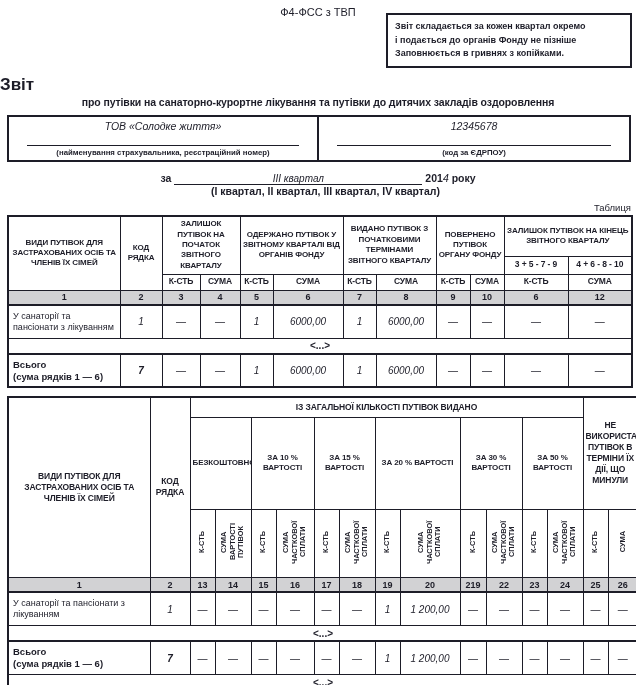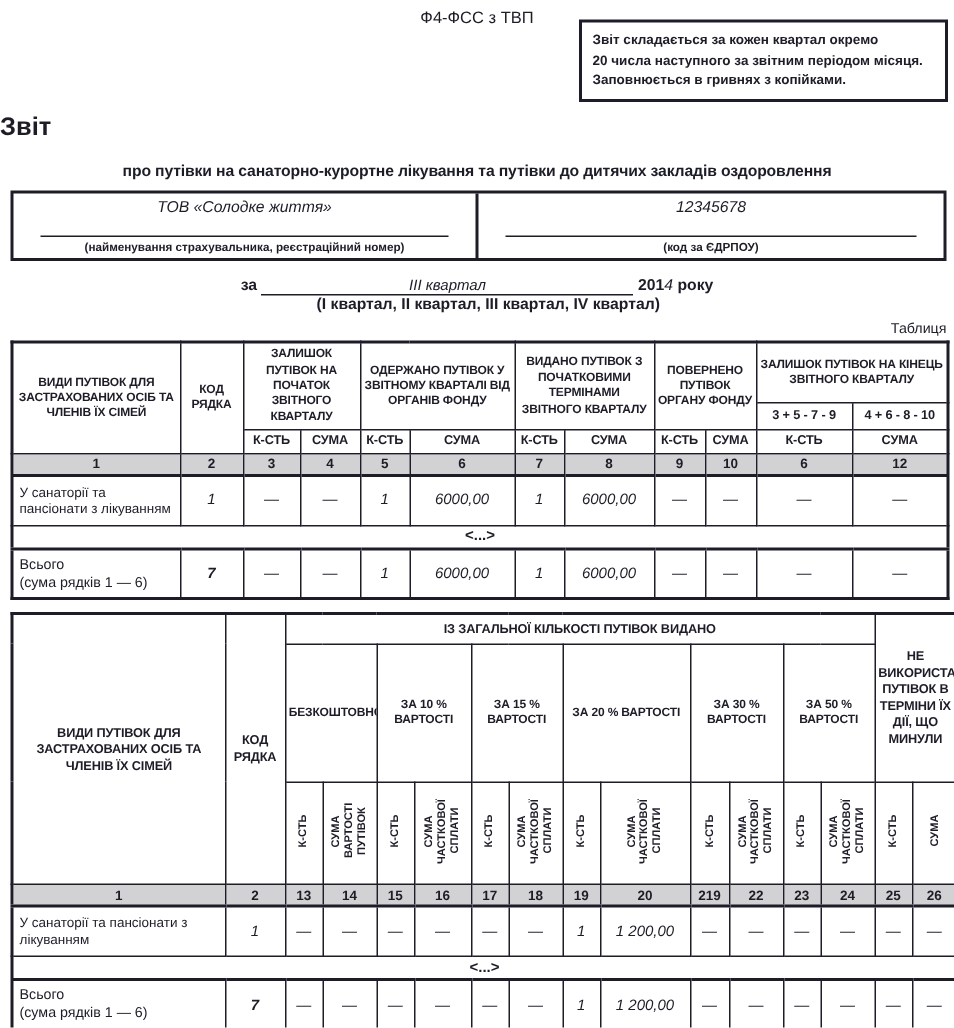--- a/index.html
+++ b/index.html
@@ -9,21 +9,21 @@
     width:636px; height:685px; background:#fff; color:var(--ink);
     font-family:"Liberation Sans", sans-serif; overflow:hidden; position:relative;
   }
   .form-code{ text-align:center; font-weight:normal; font-size:11px; padding-top:6px; }
   .note-box{
     position:absolute; left:386px; top:13px; width:246px;
     border:2px solid var(--ink); padding:5px 7px;
     font-size:9px; font-weight:bold; line-height:1.5;
   }
   .report-title{ text-align:left; font-weight:bold; font-size:17px; margin-top:57px; }
-  .report-subtitle{ text-align:center; font-weight:bold; font-size:10.5px; margin-top:13px; letter-spacing:-0.1px; }
+  .report-subtitle{ text-align:center; font-weight:bold; font-size:10.5px; margin-top:1px; letter-spacing:-0.1px; }
   .org-box{
     margin:7px 5px 0 7px; border:2px solid var(--ink); display:flex;
   }
   .org-half{ width:50%; padding-top:3px; }
   .org-half.left{ border-right:2px solid var(--ink); }
   .org-value{
     font-style:italic; font-size:10.5px; text-align:center;
     border-bottom:1px solid var(--ink); margin:0 18px; padding-bottom:13px;
   }
   .org-caption{ text-align:center; font-weight:bold; font-size:7.8px; padding:2px 14px 3px; }
@@ -38,42 +38,42 @@
   table{
     border-collapse:collapse; table-layout:fixed; width:624px;
     margin:0 0 8px 7px; border:2px solid var(--ink);
   }
   th,td{ border:1px solid var(--ink); vertical-align:middle; text-align:center; padding:0 1px; overflow:hidden; }
   th{ font-size:8px; font-weight:bold; line-height:1.3; letter-spacing:-0.1px; padding:1px 2px; }
   tr.numrow td{ background:var(--gray); font-weight:bold; font-size:9px; height:15px; font-style:normal; }
   tr.thick-top th, tr.thick-top td{ border-top-width:2px; }
   td.val{ font-style:italic; font-size:10px; height:33px; }
   td.lbl{ text-align:left; font-size:9px; padding:2px 4px; line-height:1.25; }
-  tr.total td.lbl{ font-weight:normal; font-size:9.5px;margin-top:32px; }
+  tr.total td.lbl{ font-weight:bold; font-size:9.5px;margin-top:32px; }
   td.val.b{ font-weight:bold; }
   tr.ellrow td{ font-weight:bold; font-size:10px; height:16px; }
   .t1 tr.hrow1 th{ height:40px; }
   .t1 tr.hrow2 th{ height:18px; font-size:8.5px; }
   .t1 tr.hrow3 th{ height:16px; font-size:8.5px; }
   .t2 tr.hrow1 th{ height:20px; font-size:8.5px; }
   .t2 tr.hrow2 th{ height:92px; }
   .t2 th.rot{ height:66px; padding:2px 0; }
   .vtxt{
     display:inline-block; writing-mode:vertical-rl; transform:rotate(180deg);
     font-size:7.4px; font-weight:bold; line-height:1.15; max-height:62px; letter-spacing:0;
   }
 </style>
 </head>
 <body>
 
 <div class="form-code">Ф4-ФСС з ТВП</div>
 
 <div class="note-box">
   <div>Звіт складається за кожен квартал окремо</div>
-  <div>20 числа наступного за звітним періодом місяця.</div>
+  <div>і подається до органів Фонду не пізніше</div>
   <div>Заповнюється в гривнях з копійками.</div>
 </div>
 
 <div class="report-title">Звіт</div>
 <div class="report-subtitle">про путівки на санаторно-курортне лікування та путівки до дитячих закладів оздоровлення</div>
 
 <div class="org-box">
   <div class="org-half left">
     <div class="org-value">ТОВ «Солодке життя»</div>
     <div class="org-caption">(найменування страхувальника, реєстраційний номер)</div>

